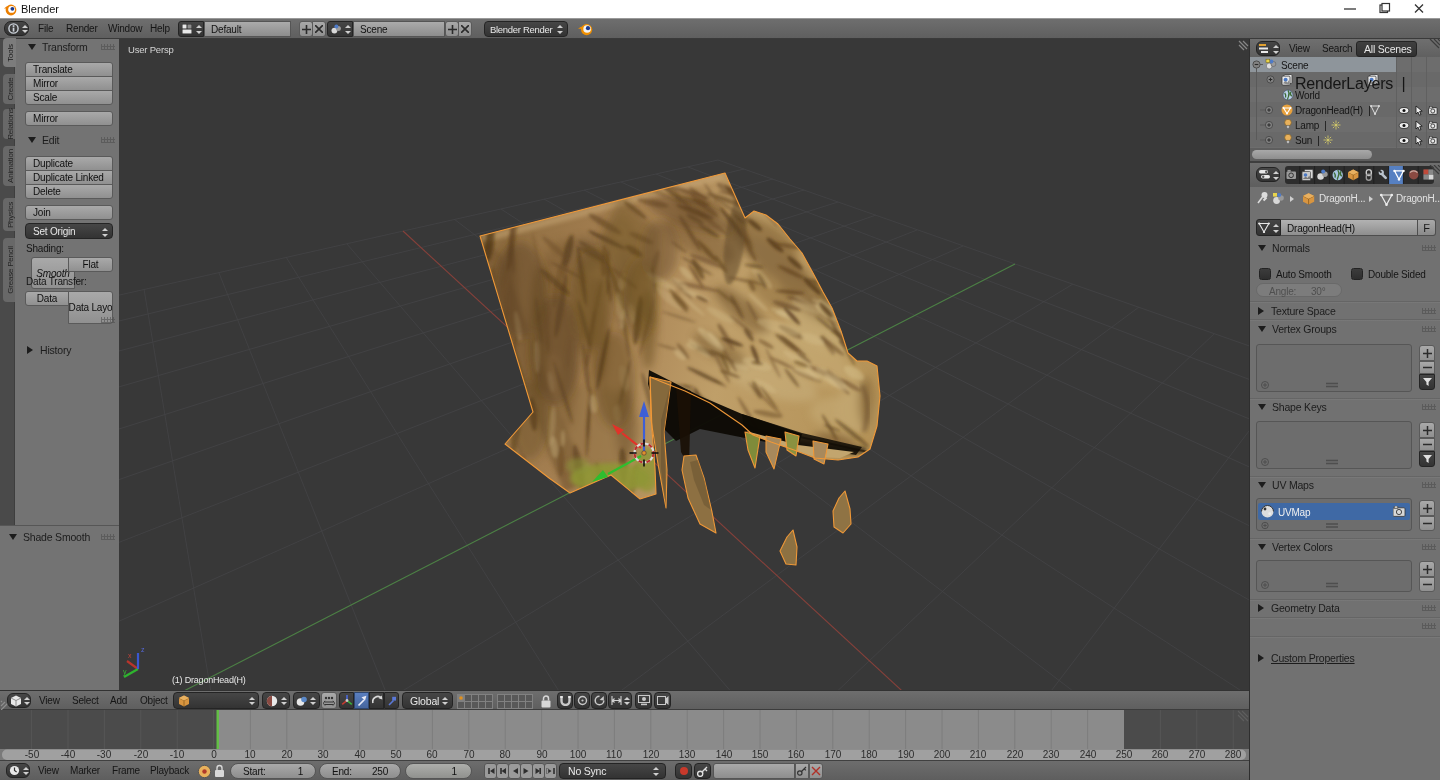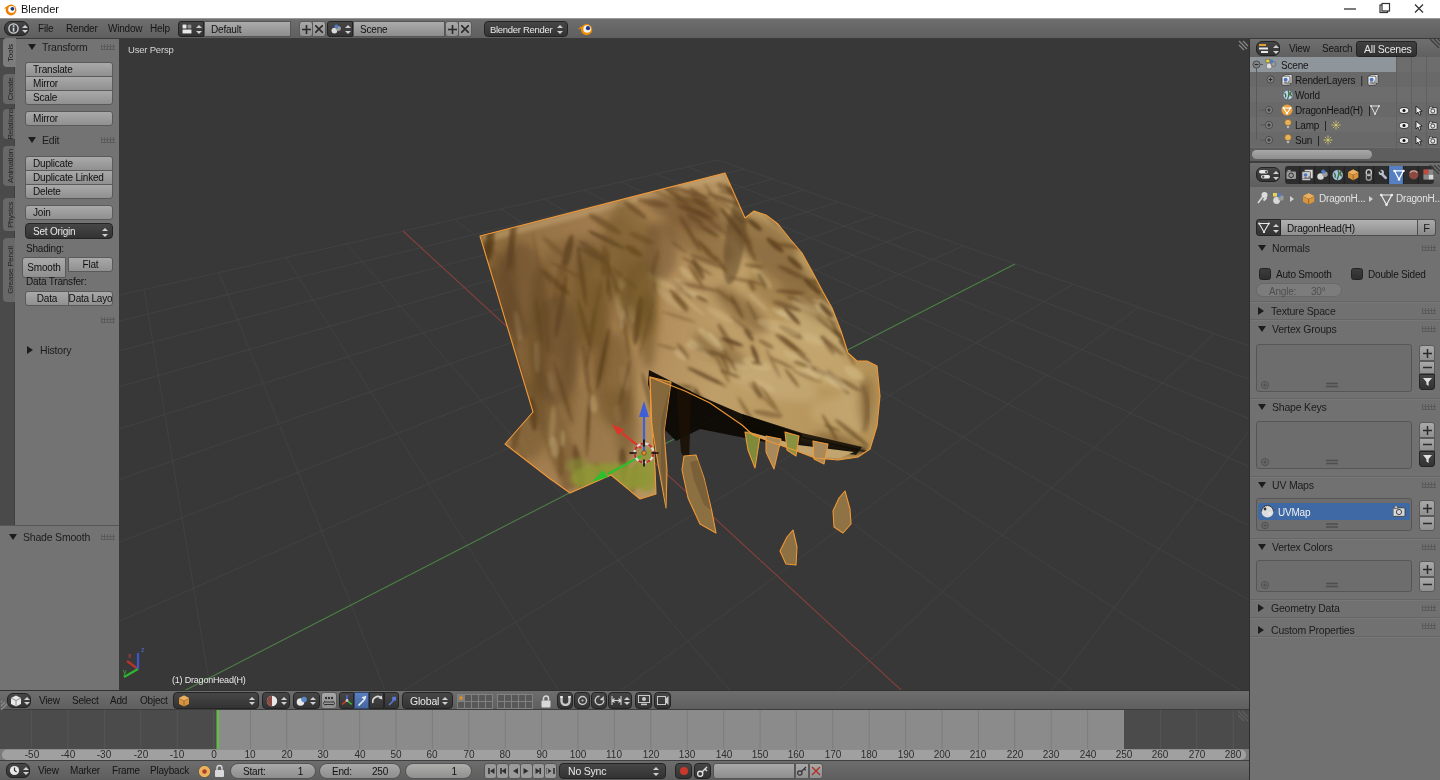--- a/index.html
+++ b/index.html
@@ -152,25 +152,25 @@
 
   <div class="phead" style="left:28px;top:134px;"><span class="tri-d"></span>Edit</div>
   <div class="grip" style="left:101px;top:137px;"></div>
   <div class="btn btnl" style="left:25px;top:156px;width:88px;height:15px;border-radius:3px 3px 0 0;">Duplicate</div>
   <div class="btn btnl" style="left:25px;top:170px;width:88px;height:15px;border-radius:0;">Duplicate Linked</div>
   <div class="btn btnl" style="left:25px;top:184px;width:88px;height:15px;border-radius:0 0 3px 3px;">Delete</div>
   <div class="btn btnl" style="left:25px;top:205px;width:88px;height:15px;">Join</div>
   <div class="dbtn" style="left:25px;top:223px;width:88px;height:16px;padding-left:7px;font-size:10px;">Set Origin</div>
   <div class="ud" style="left:100px;top:227px;"></div>
   <div class="abs txt" style="left:26px;top:243px;">Shading:</div>
-  <div class="btn" style="left:22px;top:257px;width:44px;height:21px;border-radius:3px 0 0 3px;">Smooth</div>
+  <div class="btn" style="left:31px;top:257px;width:44px;height:32px;border-radius:3px 0 0 3px;font-style:italic;">Smooth</div>
   <div class="btn" style="left:68px;top:257px;width:45px;height:15px;border-radius:0 3px 3px 0;">Flat</div>
   <div class="abs txt" style="left:26px;top:276px;">Data Transfer:</div>
   <div class="btn" style="left:25px;top:291px;width:44px;height:15px;border-radius:3px 0 0 3px;">Data</div>
-  <div class="btn" style="left:68px;top:291px;width:45px;height:15px;border-radius:0 3px 3px 0;">Data Layo</div>
+  <div class="btn" style="left:68px;top:291px;width:45px;height:33px;border-radius:0 3px 3px 0;">Data Layo</div>
   <div class="phead" style="left:27px;top:314px;margin-top:30px;"><span class="tri-r"></span>History</div>
   <div class="grip" style="left:101px;top:317px;"></div>
 
   <div class="abs" style="left:0;top:525px;width:119px;height:1px;background:#565656;"></div>
   <div class="phead" style="left:9px;top:531px;"><span class="tri-d"></span>Shade Smooth</div>
   <div class="grip" style="left:101px;top:534px;"></div>
 </div>
 <div id="viewport">
 <svg class="abs" style="left:119px;top:39px;" width="1130" height="651" viewBox="119 39 1130 651">
 <defs>
@@ -698,21 +698,21 @@
           <rect x=".8" y="0" width="2.7" height="1.6" fill="#e8e8e8" stroke="#222" stroke-width=".5"></rect>
         </g>
       <g transform="translate(178.6,79.5)">
           <rect x="0" y="1.2" width="8.5" height="6.6" rx=".8" fill="#e8e8e8" stroke="#222" stroke-width=".8"></rect>
           <circle cx="4.2" cy="4.5" r="2" fill="none" stroke="#222" stroke-width=".8"></circle>
           <rect x=".8" y="0" width="2.7" height="1.6" fill="#e8e8e8" stroke="#222" stroke-width=".5"></rect>
         </g>
     </g>
   </svg>
   <div class="abs txt" style="left:1281px;top:60px;font-size:10px;">Scene</div>
-  <div class="abs txt" style="left:1295px;top:75px;font-size:10px;">RenderLayers&nbsp;&nbsp;|</div>
+  <div class="abs txt" style="left:1295px;top:75px;font-size:16px;">RenderLayers&nbsp;&nbsp;|</div>
   <div class="abs txt" style="left:1295px;top:90px;font-size:10px;">World</div>
   <div class="abs txt" style="left:1295px;top:105px;font-size:10px;">DragonHead(H)&nbsp;&nbsp;|</div>
   <div class="abs txt" style="left:1295px;top:120px;font-size:10px;">Lamp&nbsp;&nbsp;|</div>
   <div class="abs txt" style="left:1295px;top:135px;font-size:10px;text-align:center;">Sun&nbsp;&nbsp;|</div>
 
   <div class="abs" style="left:1250px;top:148px;width:190px;height:13px;background:#5e5e5e;"></div>
   <div class="abs" style="left:1252px;top:150px;width:120px;height:9px;background:linear-gradient(180deg,#a8a8a8,#8e8e8e);border-radius:5px;"></div>
   <div class="abs" style="left:1250px;top:161px;width:190px;height:2px;background:#3e3e3e;"></div>
 
   <div class="abs" style="left:1250px;top:163px;width:190px;height:24px;background:linear-gradient(180deg,#6e6e6e,#5e5e5e);"></div>
@@ -944,21 +944,21 @@
     </div>
   <div class="btn" style="left:1419px;top:577px;width:16px;height:15px;border-radius:0 0 3px 3px;">
       <svg width="9" height="3" viewBox="0 0 9 3">
         <path d="M0 1.5h9" stroke="#2b2b2b" stroke-width="1.5"></path>
       </svg>
     </div>
   <div class="sep" style="left:1250px;top:599px;width:190px;"></div>
   <div class="phead" style="left:1258px;top:602px;"><span class="tri-r"></span>Geometry Data</div>
   <div class="grip" style="left:1422px;top:605px;"></div>
   <div class="sep" style="left:1250px;top:617px;width:190px;"></div>
-  <div class="phead" style="left:1258px;top:624px;"><span class="tri-r"></span>Custom Properties</div>
+  <div class="phead" style="left:1258px;top:652px;text-decoration:underline;"><span class="tri-r"></span>Custom Properties</div>
   <div class="grip" style="left:1422px;top:623px;"></div>
   <div class="sep" style="left:1250px;top:636px;width:190px;"></div>
   <svg class="abs" style="left:1428px;top:165px;" width="12" height="10" viewBox="0 0 12 10">
       <path d="M2 0l9 9M6 0l6 6M10 0l2 2" stroke="#3c3c3c" stroke-width="1.2"></path>
     </svg>
 </div>
 <div id="bottombars">
 
 <div class="abs" style="left:0;top:690px;width:1249px;height:20px;background:linear-gradient(180deg,#6e6e6e,#5f5f5f);border-top:1px solid #323232;border-bottom:1px solid #3c3c3c;box-sizing:border-box;">
   <svg class="abs" style="left:0px;top:8px;" width="12" height="12" viewBox="0 0 12 12">

